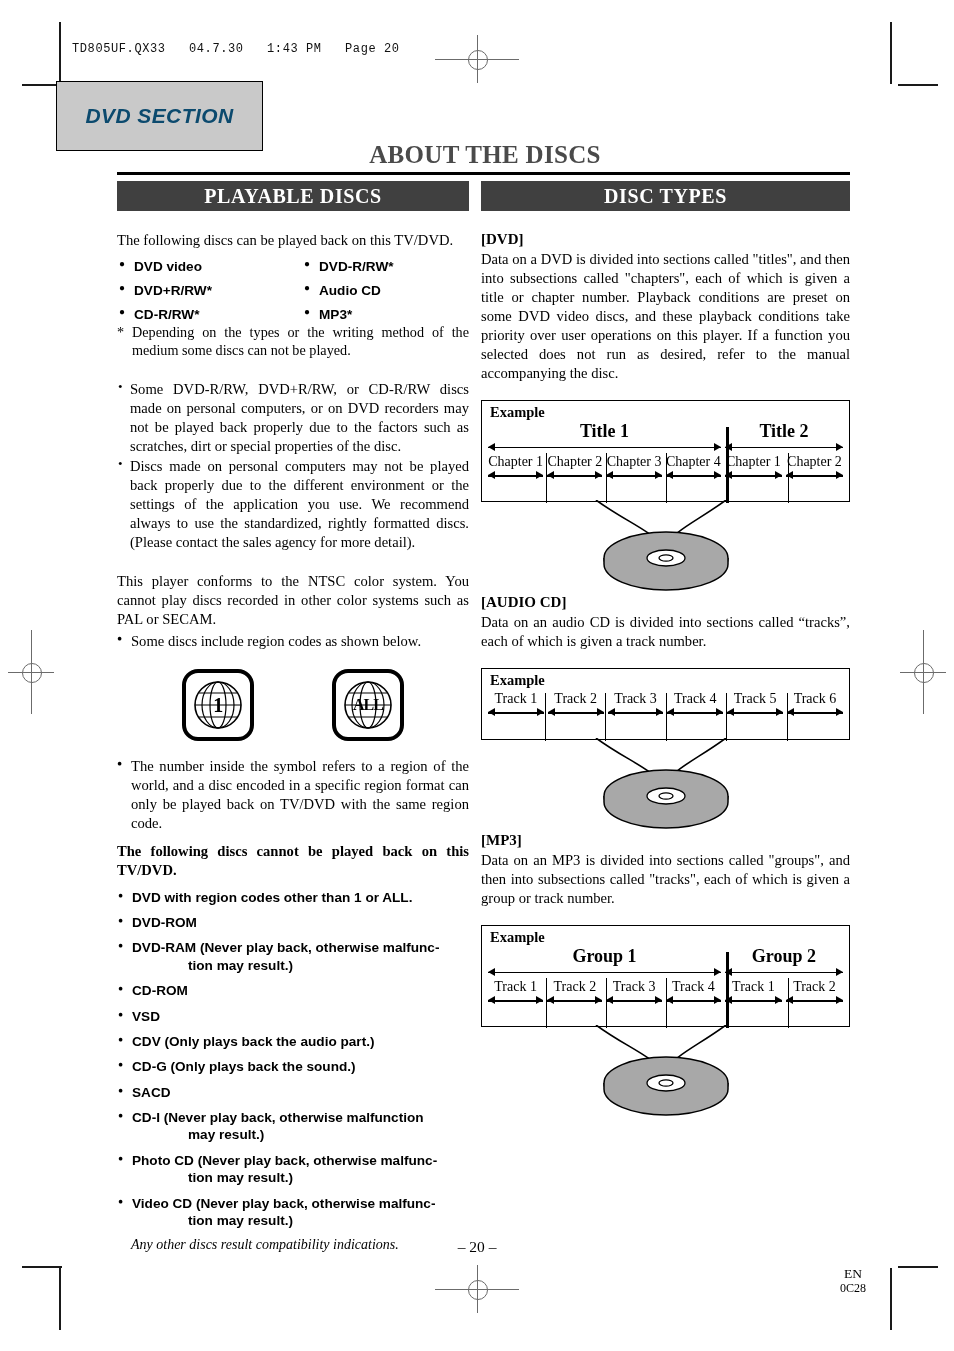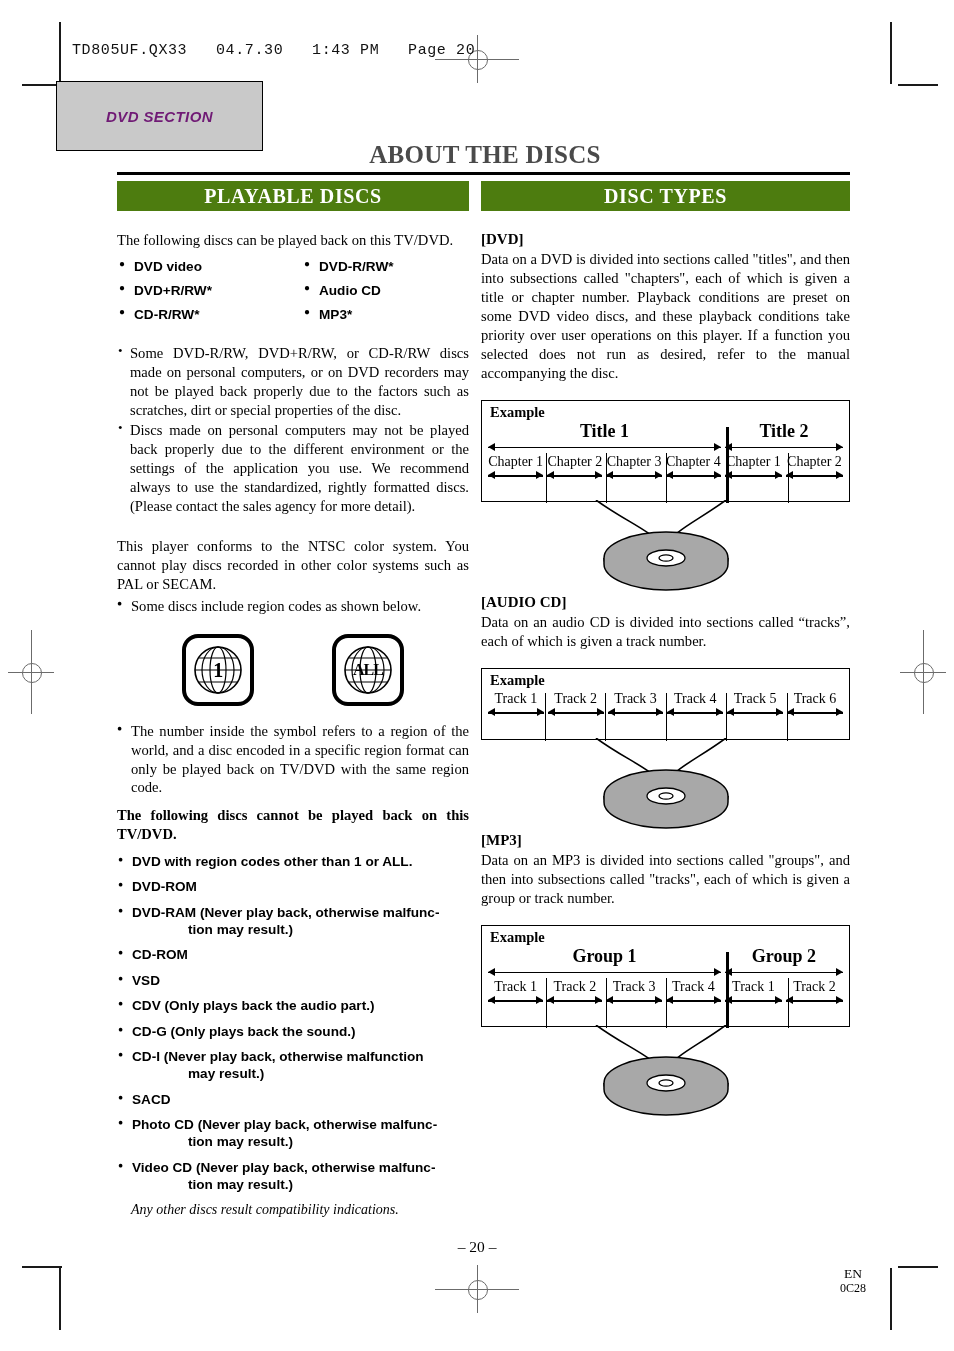--- a/index.html
+++ b/index.html
@@ -22,42 +22,42 @@
   .regmark .h { position: absolute; left: 0; top: 50%; width: 100%; height: 1px; background: #6b6b6b; }
   .regmark .v { position: absolute; top: 0; left: 50%; width: 1px; height: 100%; background: #6b6b6b; }
   .regmark .c { position: absolute; left: 50%; top: 50%; width: 18px; height: 18px; margin-left: -9px; margin-top: -9px;
                 border: 1px solid #6b6b6b; border-radius: 50%; background: transparent; }
 
   
   .printline {
     position: absolute;
     left: 72px; top: 42px;
     font-family: "Liberation Mono", monospace;
-    font-size: 15px;
+    font-size: 12px;
     letter-spacing: 0.6px;
     white-space: pre;
     color: #111;
   }
   .dvd-section-box {
     position: absolute;
     left: 56px; top: 81px;
     width: 205px; height: 68px;
     background: #c9c9c9;
     border: 1.6px solid #000;
     display: flex;
     align-items: center;
     justify-content: center;
   }
   .dvd-section-box span {
     font-family: "Liberation Sans", sans-serif;
     font-weight: bold;
     font-style: italic;
-    font-size: 15px;
+    font-size: 21px;
     letter-spacing: 0.4px;
-    color: #701a75;
+    color: #0c4a6e;
   }
   .page-title {
     position: absolute;
     left: 120px; top: 141px;
     width: 730px;
     text-align: center;
     font-size: 25px;
     font-weight: bold;
     color: #4a4a4a;
     letter-spacing: 0.3px;
@@ -66,21 +66,21 @@
     position: absolute;
     left: 117px; top: 172px;
     width: 733px; height: 3px;
     background: #000;
   }
 
   
   .bar {
     position: absolute;
     height: 30px;
-    background: #4d7c0f;
+    background: #404040;
     display: flex; align-items: center; justify-content: center;
   }
   .bar span {
     color: #fff;
     font-size: 20px;
     font-weight: bold;
     letter-spacing: 0.6px;
   }
   .bar-left  { left: 117px; top: 181px; width: 352px; }
   .bar-right { left: 481px; top: 181px; width: 369px; }
@@ -377,20 +377,21 @@
 
   <div class="disc-grid">
     <div class="disc-item">DVD video</div>
     <div class="disc-item">DVD-R/RW*</div>
     <div class="disc-item">DVD+R/RW*</div>
     <div class="disc-item">Audio CD</div>
     <div class="disc-item">CD-R/RW*</div>
     <div class="disc-item">MP3*</div>
   </div>
 
+  <div class="footnote">* Depending on the types or the writing method of the medium some discs can not be played.</div>
 
   <div class="gap-l"></div>
 
   <ul class="dash">
     <li>Some DVD-R/RW, DVD+R/RW, or CD-R/RW discs made on personal computers, or on DVD recorders may not be played back properly due to the factors such as scratches, dirt or special properties of the disc.</li>
     <li>Discs made on personal computers may not be played back properly due to the different environment or the settings of the application you use. We recommend always to use the standardized, rightly formatted discs. (Please contact the sales agency for more detail).</li>
   </ul>
 
   <div class="gap-l"></div>
 
@@ -444,25 +445,25 @@
     <li>
       <span>VSD</span>
     </li>
     <li>
       <span>CDV (Only plays back the audio part.)</span>
     </li>
     <li>
       <span>CD-G (Only plays back the sound.)</span>
     </li>
     <li>
+      <span>SACD</span>
+    </li>
+    <li>
       <span>CD-I (Never play back, otherwise malfunction</span>
       <span class="cont">may result.)</span>
-    </li>
-    <li>
-      <span>SACD</span>
     </li>
     <li>
       <span>Photo CD (Never play back, otherwise malfunc-</span>
       <span class="cont">tion may result.)</span>
     </li>
     <li>
       <span>Video CD (Never play back, otherwise malfunc-</span>
       <span class="cont">tion may result.)</span>
     </li>
   </ul>

